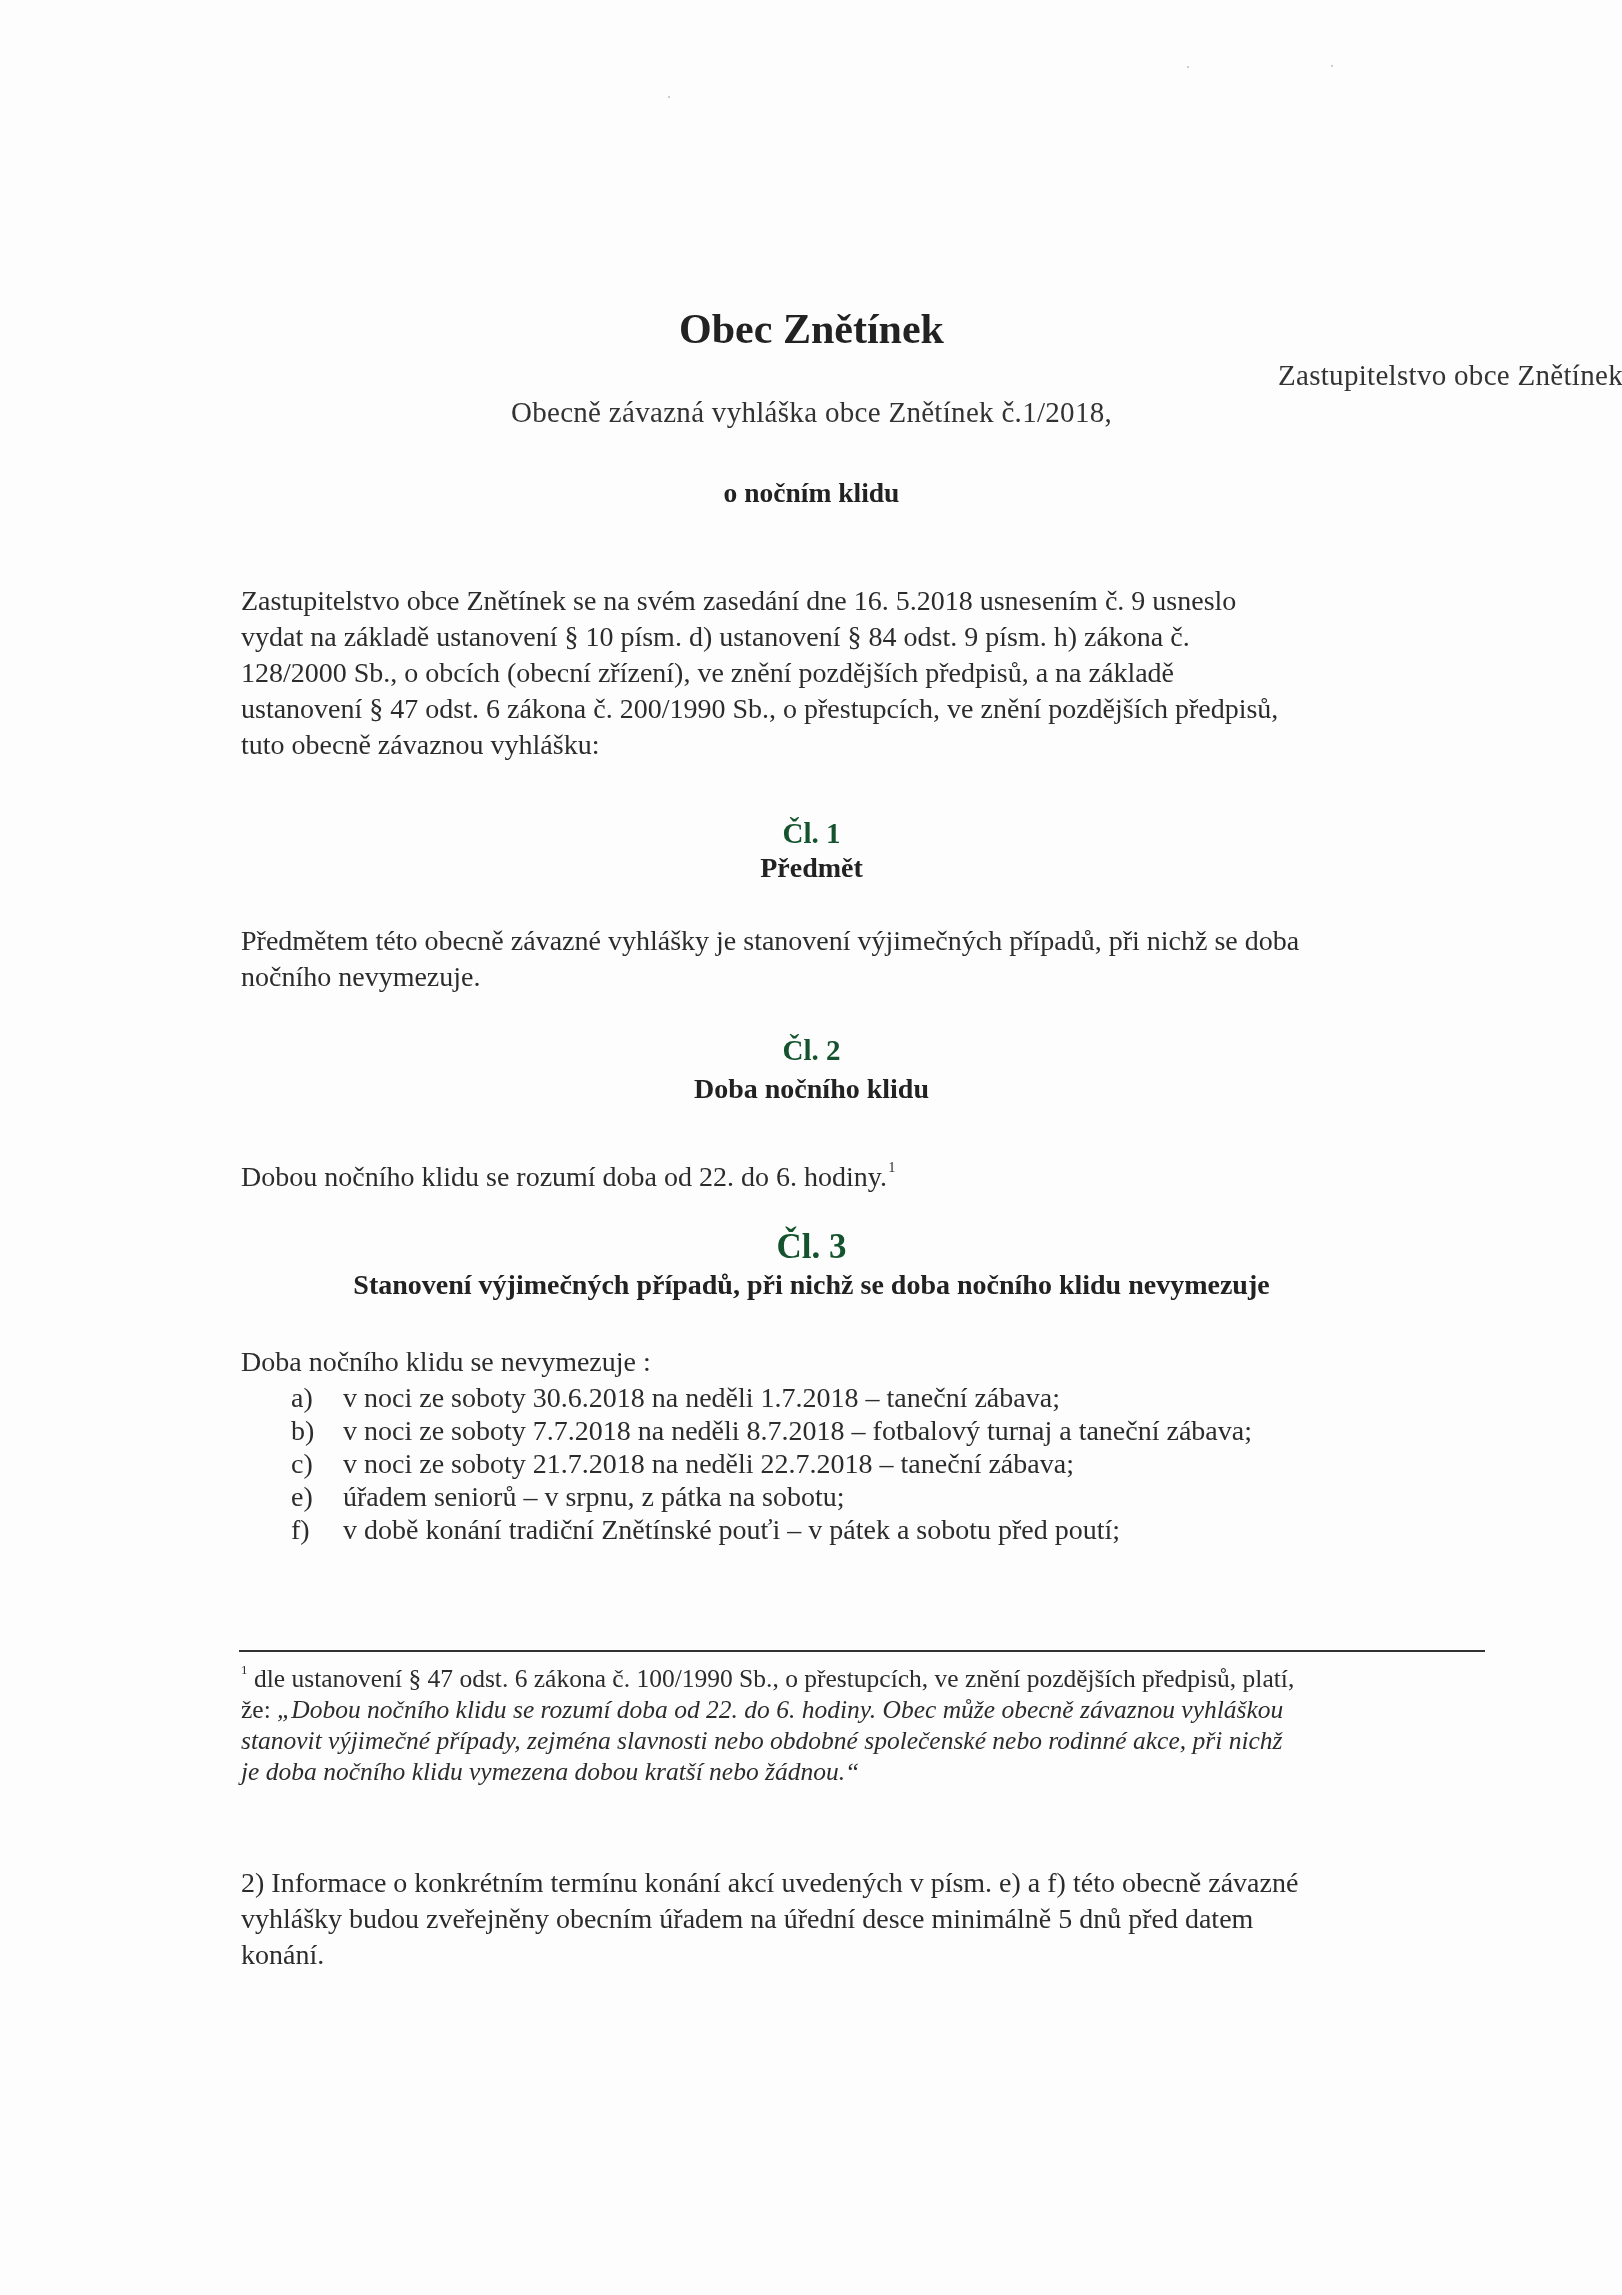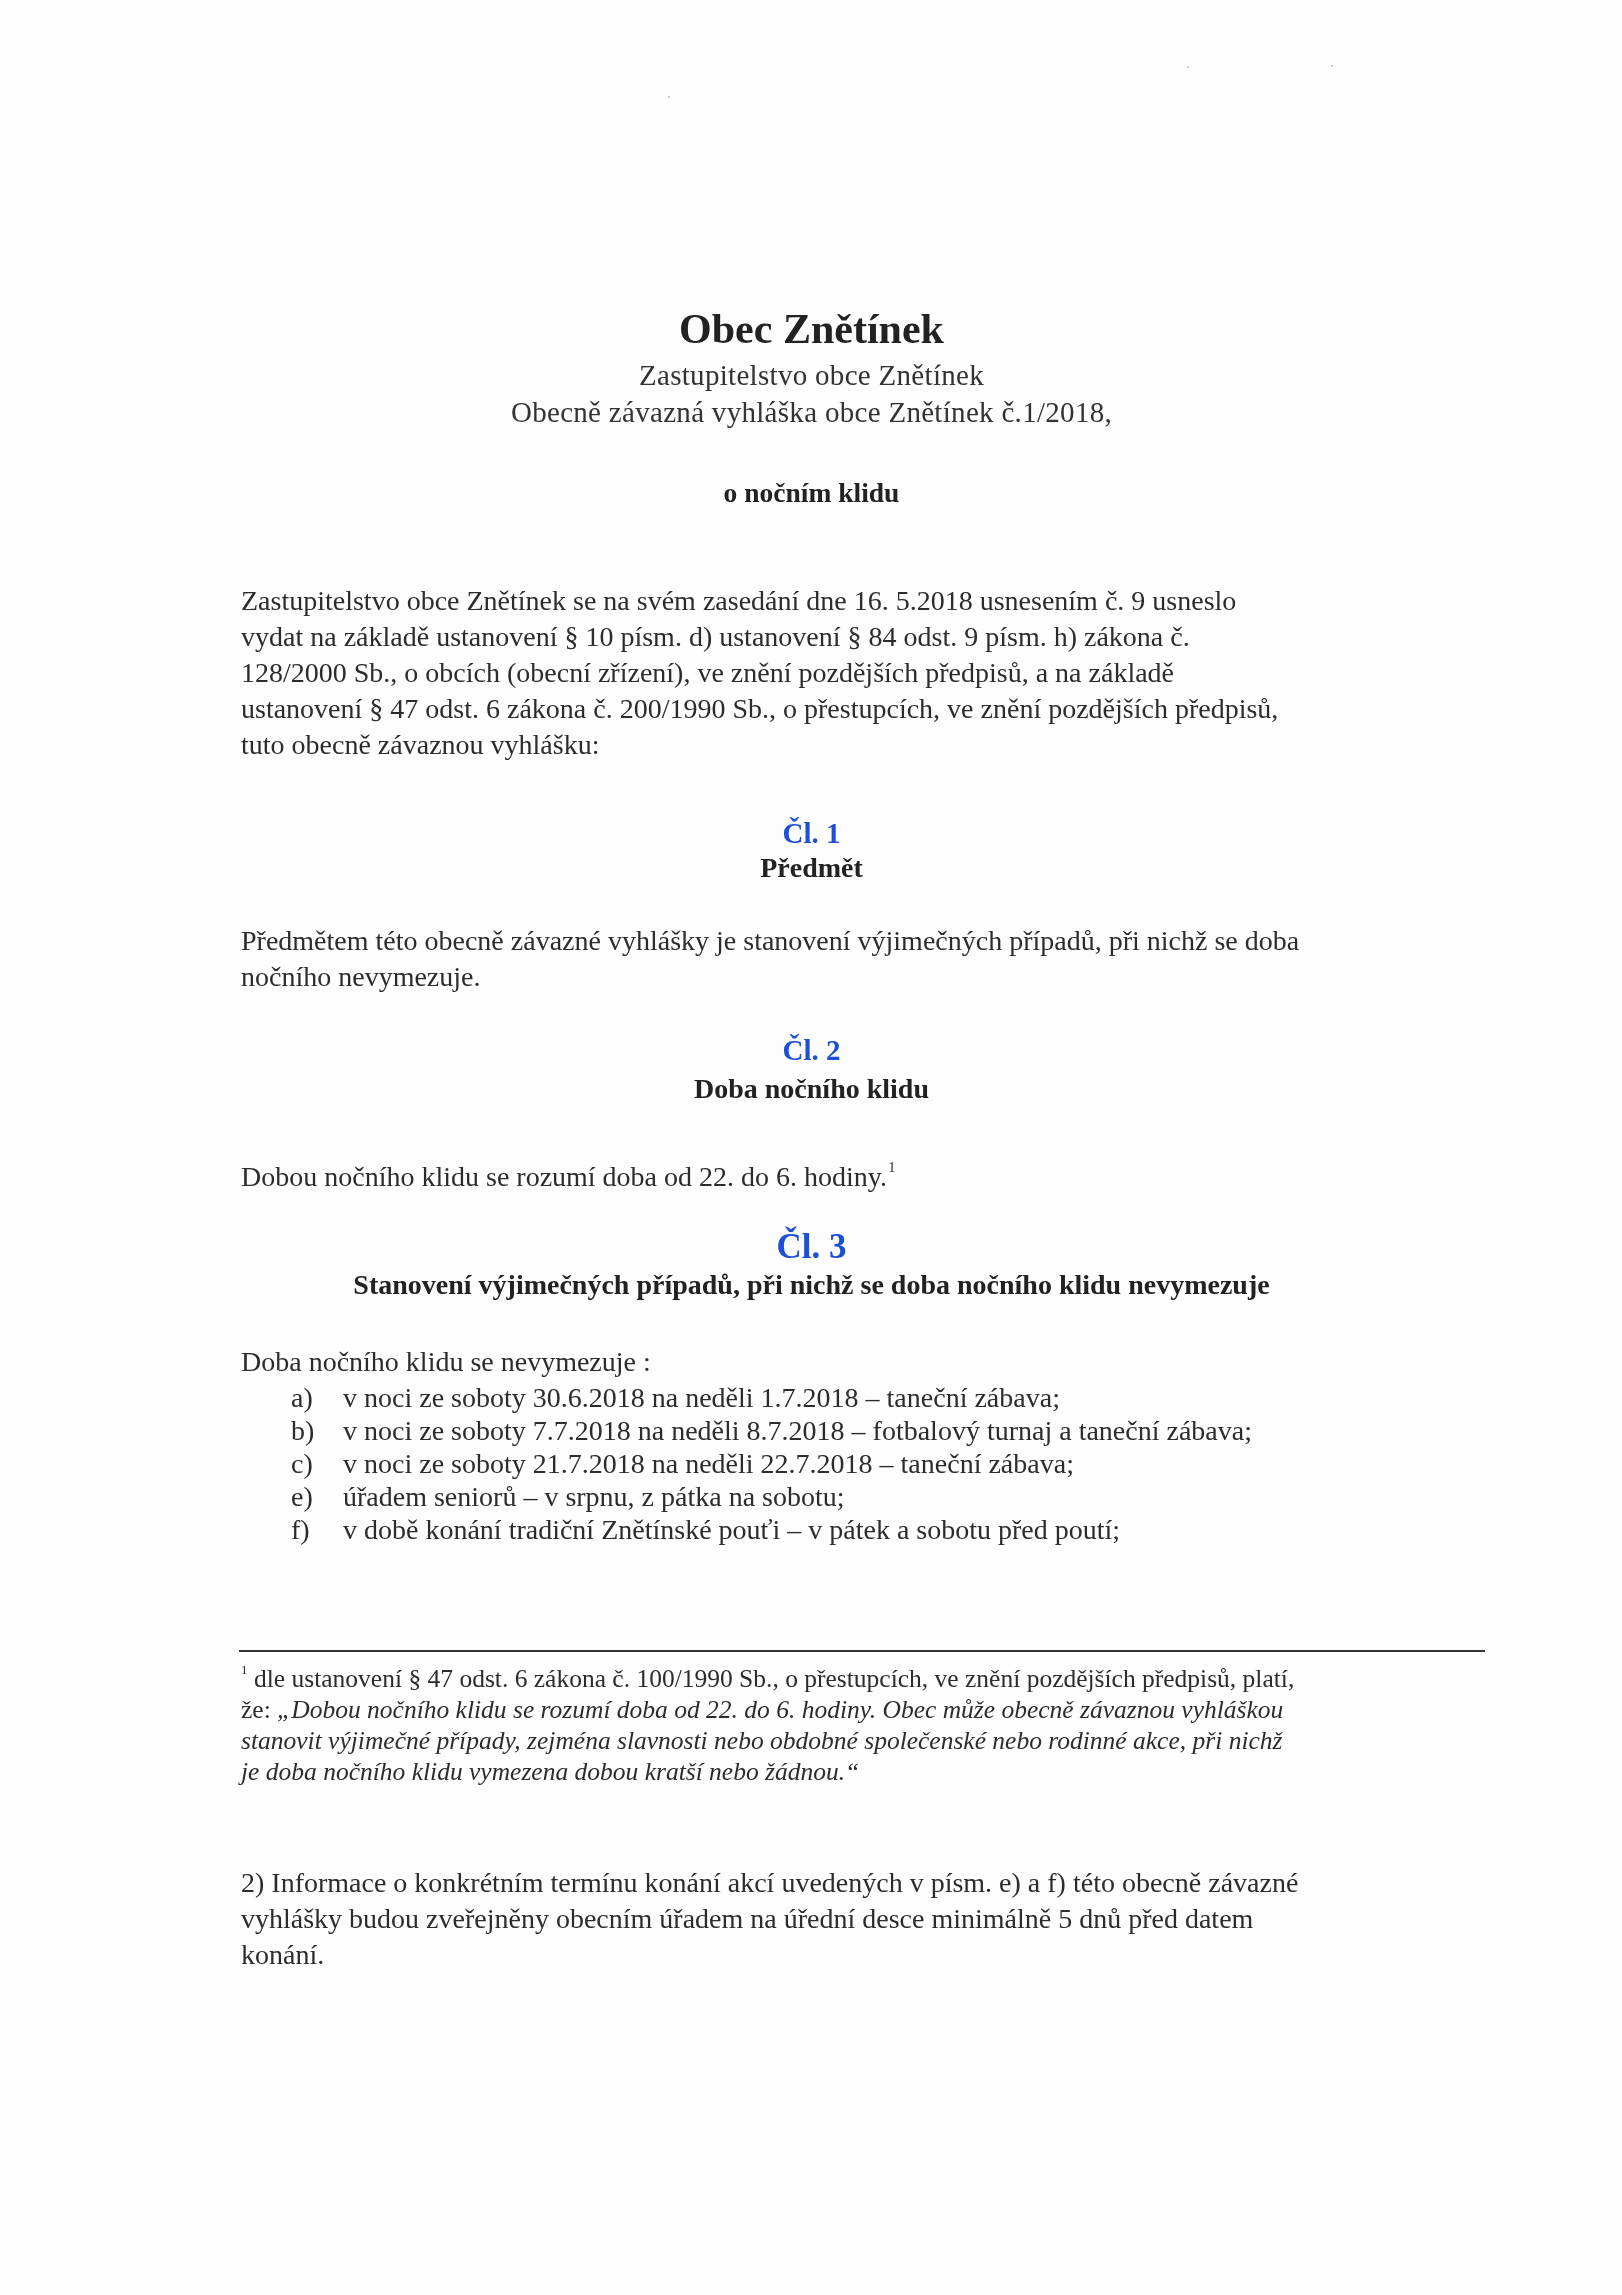--- a/index.html
+++ b/index.html
@@ -39,20 +39,21 @@
       top: 265px;
       font-size: 42px;
       font-weight: bold;
       color: #222;
     }
     .subtitle {
       top: 319px;
       font-size: 29px;
       color: #333;
       letter-spacing: 0.3px;
+      text-align: right;
     }
     .decree {
       top: 356px;
       font-size: 29px;
       color: #333;
       letter-spacing: 0.3px;
     }
     .topic {
       top: 437px;
       font-size: 27.5px;
@@ -65,21 +66,21 @@
       width: 1256px;
       font-size: 28px;
       line-height: 36px;
       color: #2c2c2c;
     }
     .block .line { white-space: nowrap; display: block; }
     .intro { top: 543px; }
     .art-num {
       font-size: 29px;
       font-weight: bold;
-      color: #1d4ed8;
+      color: #14532d;
     }
     .art-title {
       font-size: 28px;
       font-weight: bold;
       color: #222;
     }
     .a1-num { top: 777px; }
     .a1-title { top: 812px; }
     .a1-body { top: 883px; }
     .a2-num { top: 994px; }

